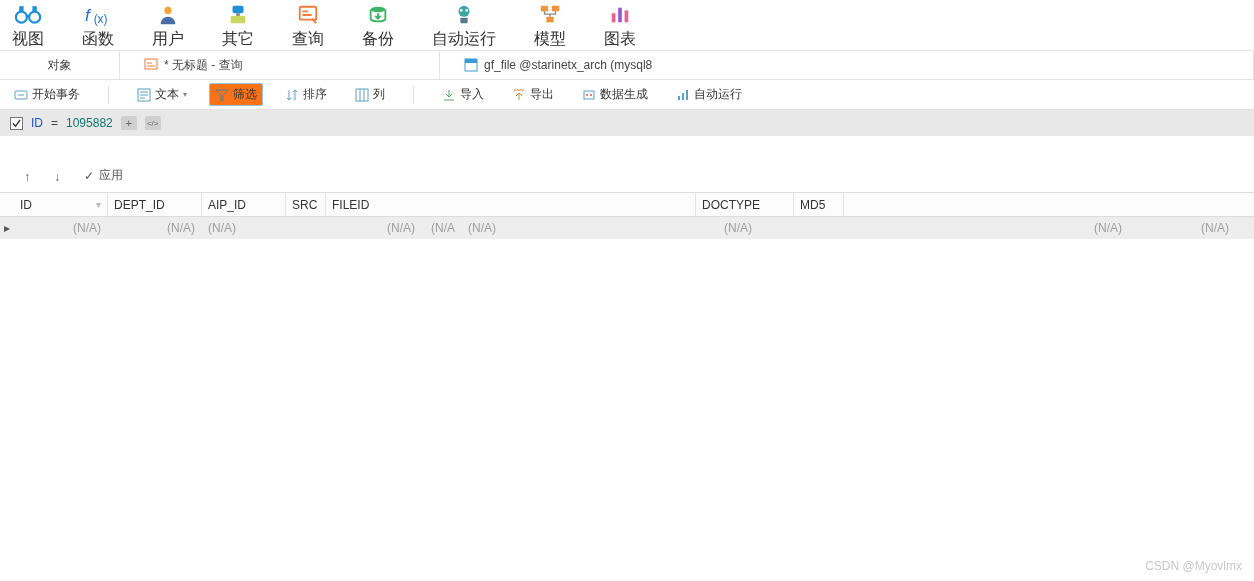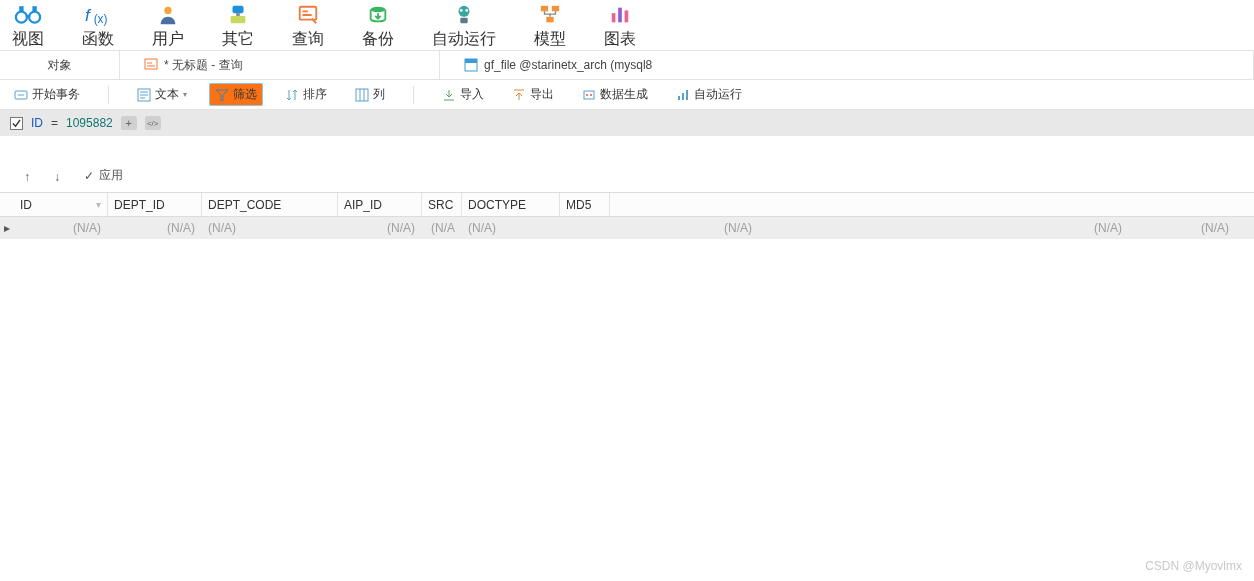--- a/index.html
+++ b/index.html
@@ -264,28 +264,28 @@
 <div class="grid">
   <div class="ghead">
     <div class="rowptr"></div>
     <div class="gh w-id">
         <span>ID</span>
         <span class="funnel">▾</span>
       </div>
     <div class="gh w-dept">
         <span>DEPT_ID</span>
       </div>
-    <div class="gh w-code">
-        <span>DEPT_CODE</span>
-      </div>
     <div class="gh w-aip">
         <span>AIP_ID</span>
       </div>
     <div class="gh w-src">
         <span>SRC</span>
+      </div>
+    <div class="gh w-file">
+        <span>FILEID</span>
       </div>
     <div class="gh w-doc">
         <span>DOCTYPE</span>
       </div>
     <div class="gh w-md5">
         <span>MD5</span>
       </div>
   </div>
   <div class="grow">
     <div class="rowptr">▸</div>

